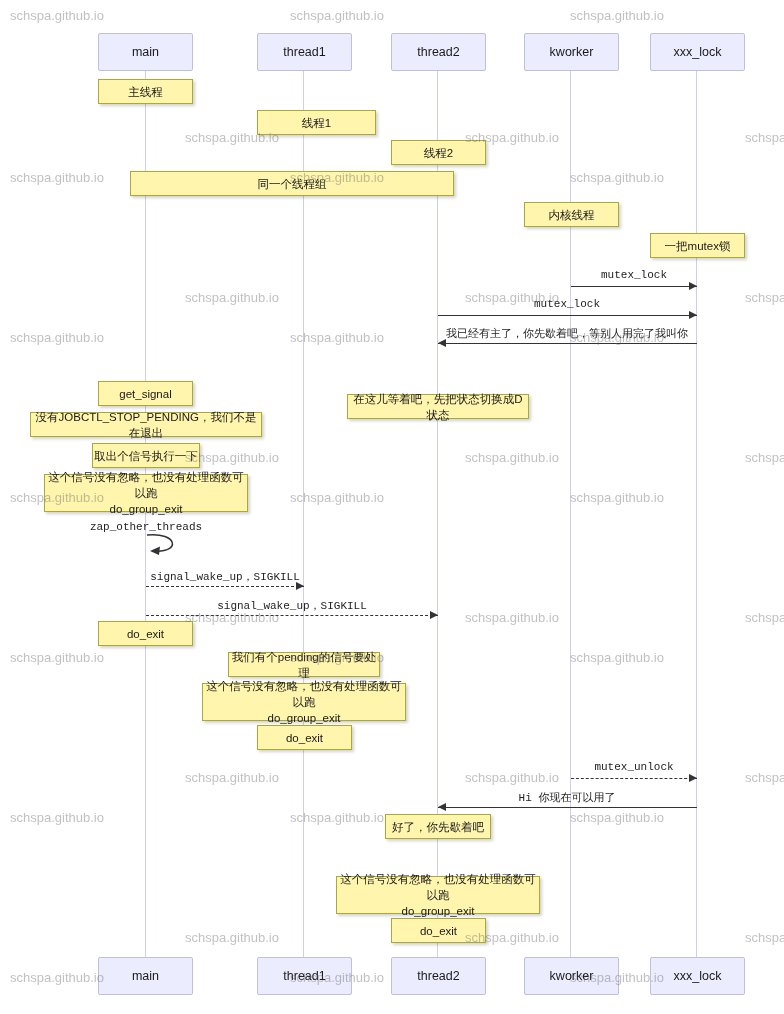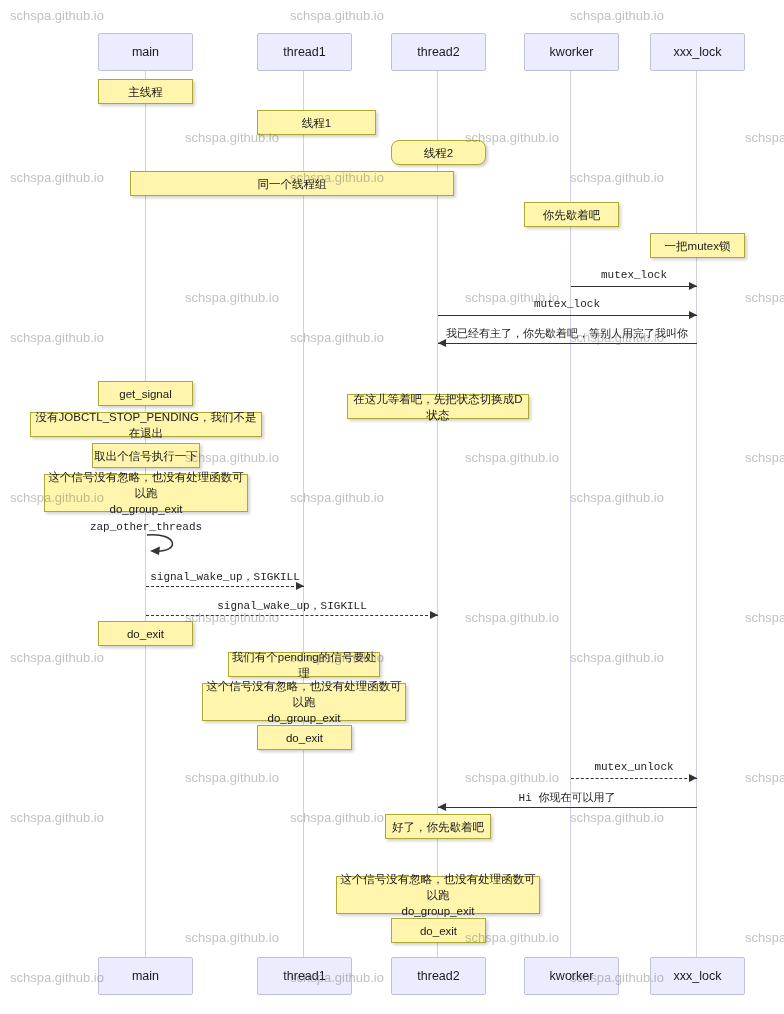--- a/index.html
+++ b/index.html
@@ -48,23 +48,23 @@
   <div class="actor" style="left:650px;top:33px;">xxx_lock</div>
 
   <div class="actor" style="left:98px;top:957px;">main</div>
   <div class="actor" style="left:257px;top:957px;">thread1</div>
   <div class="actor" style="left:391px;top:957px;">thread2</div>
   <div class="actor" style="left:524px;top:957px;">kworker</div>
   <div class="actor" style="left:650px;top:957px;">xxx_lock</div>
 
   <div class="note" style="left:98px;top:79px;width:95px;height:25px;">主线程</div>
   <div class="note" style="left:257px;top:110px;width:119px;height:25px;">线程1</div>
-  <div class="note" style="left:391px;top:140px;width:95px;height:25px;border-radius:8px;">线程2</div>
+  <div class="note" style="left:391px;top:140px;width:95px;height:25px;">线程2</div>
   <div class="note" style="left:130px;top:171px;width:324px;height:25px;">同一个线程组</div>
-  <div class="note" style="left:524px;top:202px;width:95px;height:25px;">你先歇着吧</div>
+  <div class="note" style="left:524px;top:202px;width:95px;height:25px;">内核线程</div>
   <div class="note" style="left:650px;top:233px;width:95px;height:25px;">一把mutex锁</div>
   <div class="note" style="left:347px;top:350px;width:182px;height:25px;margin-top:44px;">在这儿等着吧，先把状态切换成D状态</div>
   <div class="note" style="left:98px;top:381px;width:95px;height:25px;">get_signal</div>
   <div class="note" style="left:30px;top:412px;width:232px;height:25px;">没有JOBCTL_STOP_PENDING，我们不是在退出</div>
   <div class="note" style="left:92px;top:443px;width:108px;height:25px;">取出个信号执行一下</div>
   <div class="note" style="left:44px;top:474px;width:204px;height:38px;">这个信号没有忽略，也没有处理函数可以跑
 do_group_exit</div>
   <div class="note" style="left:98px;top:621px;width:95px;height:25px;">do_exit</div>
   <div class="note" style="left:228px;top:652px;width:152px;height:25px;">我们有个pending的信号要处理</div>
   <div class="note" style="left:202px;top:683px;width:204px;height:38px;">这个信号没有忽略，也没有处理函数可以跑

